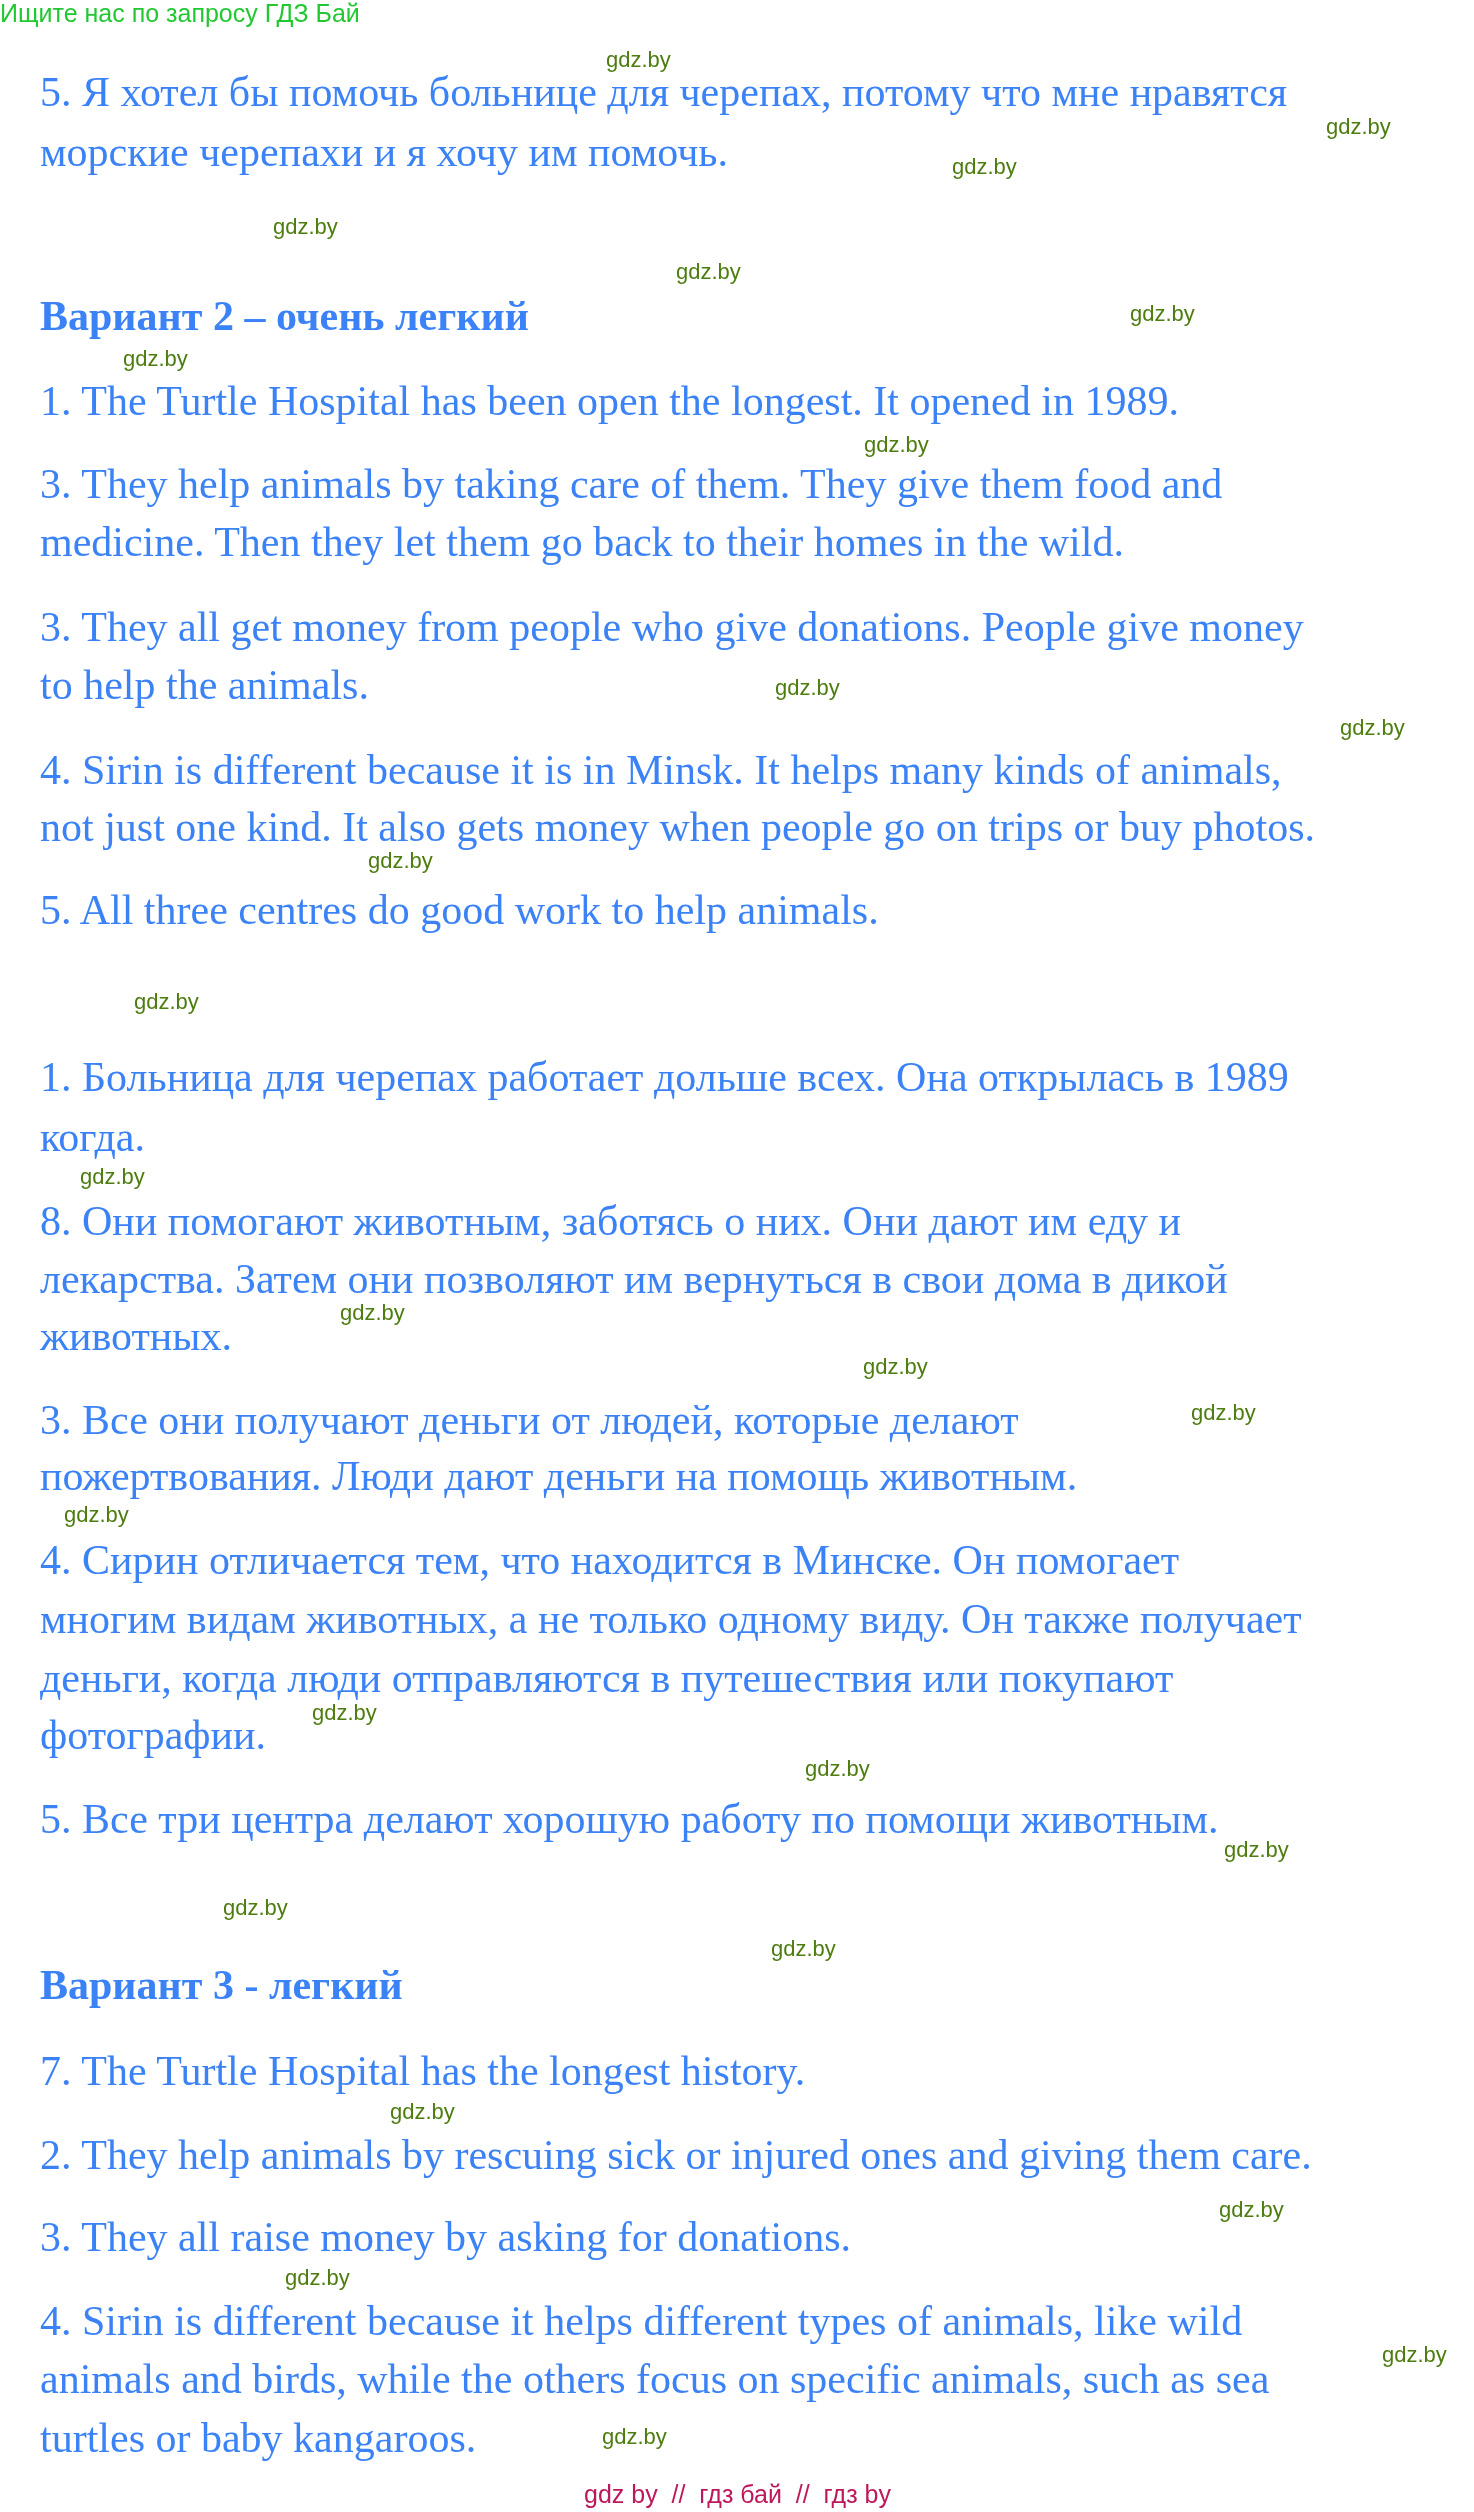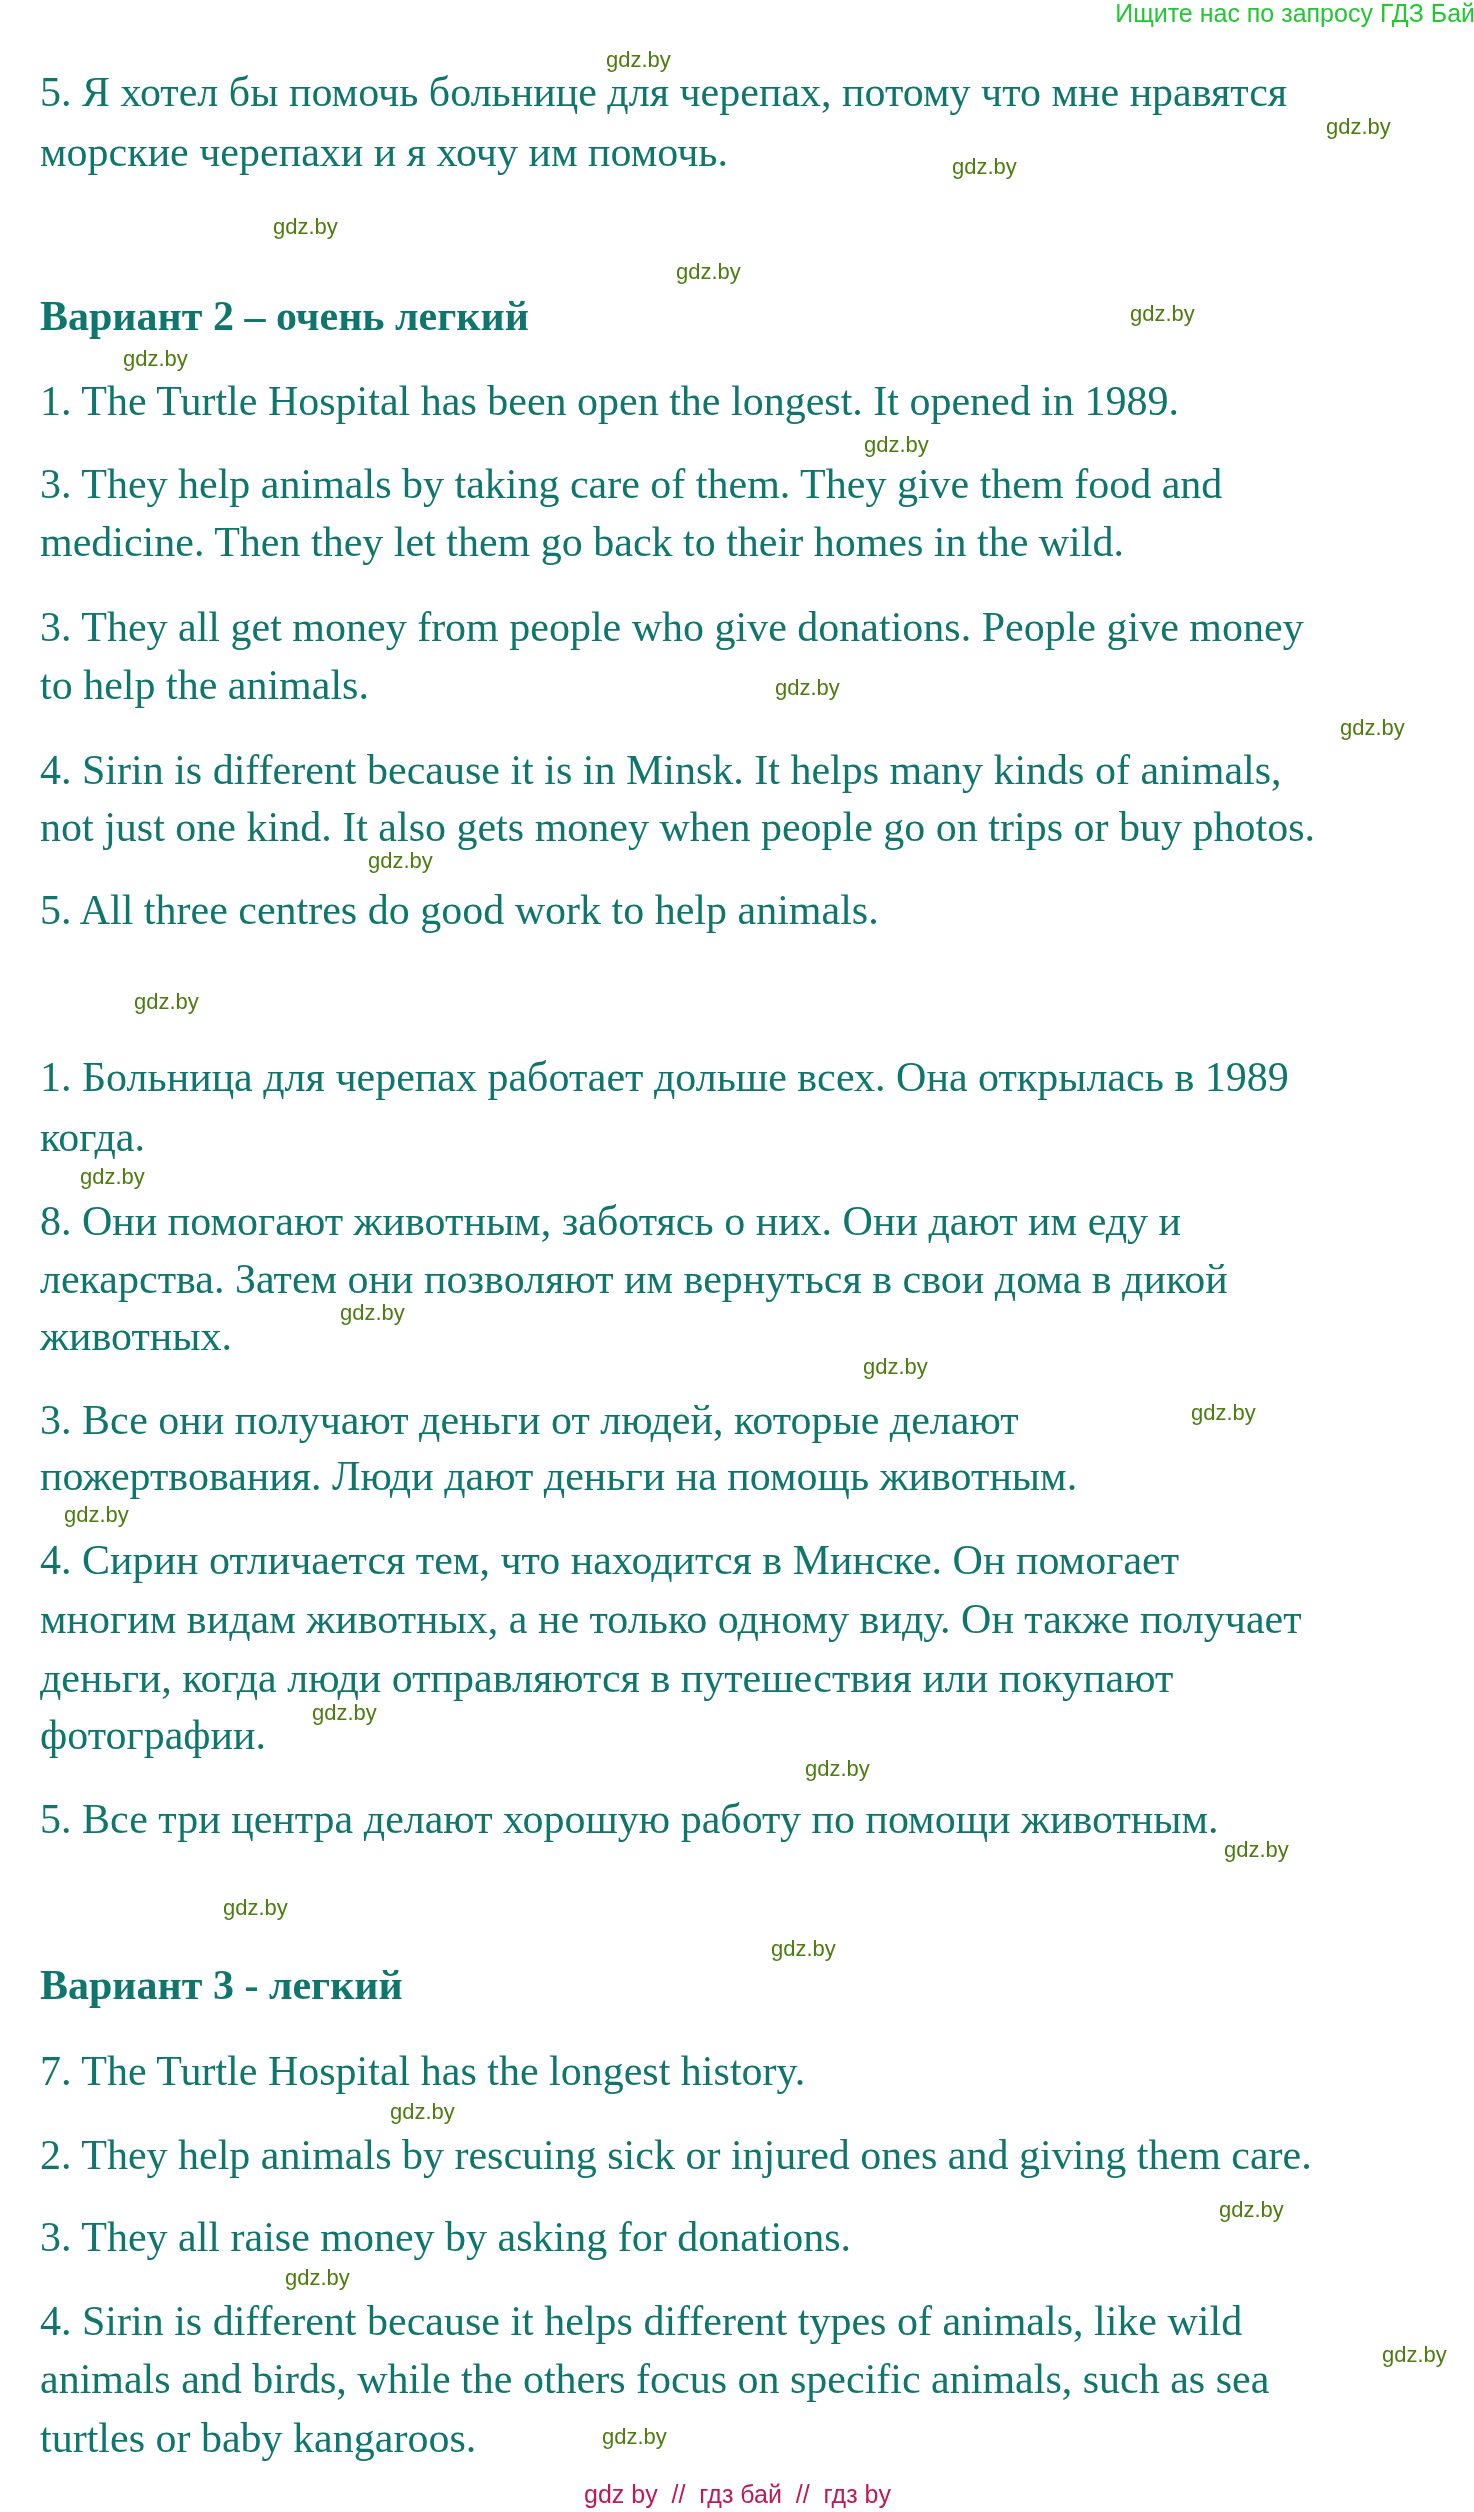--- a/index.html
+++ b/index.html
@@ -1,22 +1,22 @@
 <!DOCTYPE html>
 <html style="font-size:12.7px"><head>
 <meta charset="utf-8">
 <style>
   html, body { margin:0; padding:0; background:#ffffff; }
   body { width:1475px; height:2512px; position:relative; overflow:hidden; }
-  .hdr { position:absolute; left:0; width:1475px; top:0; text-align:right;
+  .hdr { position:absolute; left:0; width:1475px; top:0; text-align:left;
          font-family:"Liberation Sans", sans-serif; font-size:25px; line-height:27px; color:#22c832; }
   .ftr { position:absolute; left:0; width:1475px; top:2480px; text-align:center;
          font-family:"Liberation Sans", sans-serif; font-size:25px; line-height:29px; color:#be185d; white-space:pre; }
   .ln { position:absolute; left:40px; font-family:"Liberation Serif", serif; font-size:42px;
-        line-height:48px; color:#0f766e; white-space:nowrap; }
+        line-height:48px; color:#3b82f6; white-space:nowrap; }
   .h { font-weight:bold; }
   .wm { position:absolute; font-family:"Liberation Sans", sans-serif; font-size:22px; line-height:24px; color:#4d7c0f; }
 </style>
 </head>
 <body>
 
 <div class="hdr">Ищите нас по запросу ГДЗ Бай</div>
 
 <div class="ln" style="top:68px">5. Я хотел бы помочь больнице для черепах, потому что мне нравятся</div>
 <div class="ln" style="top:128px">морские черепахи и я хочу им помочь.</div>

